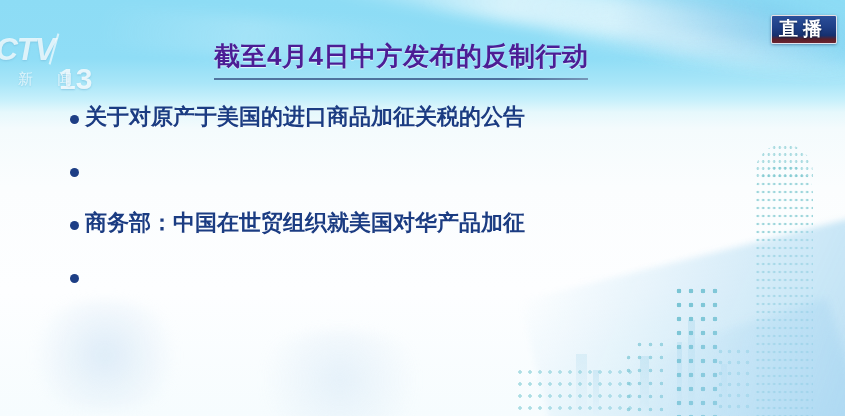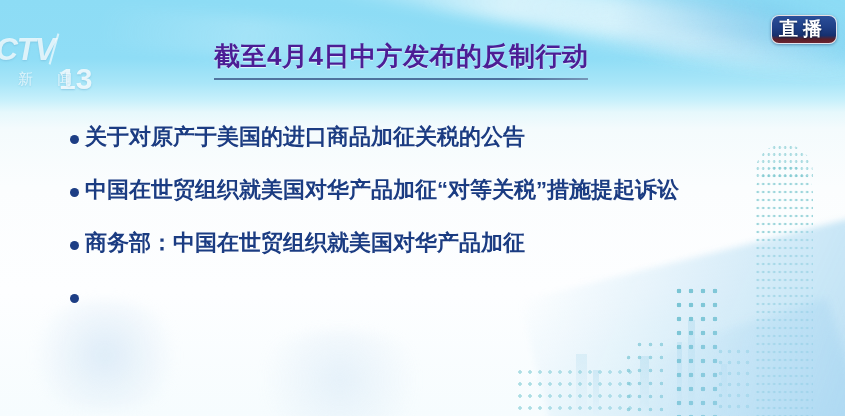--- a/index.html
+++ b/index.html
@@ -175,21 +175,21 @@
     color:rgba(255,255,255,.72);
     text-shadow:0 1px 2px rgba(120,190,220,.6);
   }
 
   
   #live-badge {
     position:absolute; right:8px; top:15px;
     padding:3px 7px 5px 7px;
     background:linear-gradient(to bottom, #2b4f99 0%, #1f3f87 42%, #16306e 72%, #5a1f2a 86%, #6b2430 100%);
     border:1px solid rgba(255,255,255,.85);
-    border-radius:8px;
+    border-radius:2px;
     box-shadow:0 1px 3px rgba(20,50,100,.45);
   }
   #live-badge .live-text {
     display:block;
     font-size:19px; font-weight:bold;
     letter-spacing:5px;
     color:#ffffff;
     text-shadow:0 1px 2px rgba(0,0,0,.5);
     line-height:1;
     padding-right:2px;
@@ -210,21 +210,20 @@
   #headline-rule {
     margin-top:7px; height:2px;
     background:linear-gradient(to right, #42618f 0%, #3a5c8d 80%, #6d88ad 100%);
     opacity:.85;
   }
 
   
   #bullet-list {
     position:absolute; left:70px; top:104px;
     width:760px;
-    margin-top:20px;
   }
   .bullet-row {
     display:flex; align-items:flex-start;
     height:53px;
   }
   .bullet-dot {
     flex:0 0 auto;
     width:9px; height:9px;
     border-radius:50%;
     background:#1d3e85;
@@ -293,21 +292,20 @@
 
   <div id="bullet-list">
 
     <div class="bullet-row">
       <span class="bullet-dot"></span>
       <span class="bullet-text">关于对原产于美国的进口商品加征关税的公告</span>
     </div>
 
     <div class="bullet-row">
       <span class="bullet-dot"></span>
-      <span class="bullet-text">中国在世贸组织就美国对华产品加征“对等关税”措施提起诉讼</span>
     </div>
 
     <div class="bullet-row">
       <span class="bullet-dot"></span>
       <span class="bullet-text">商务部：中国在世贸组织就美国对华产品加征</span>
     </div>
 
     <div class="bullet-row">
       <span class="bullet-dot"></span>
     </div>

